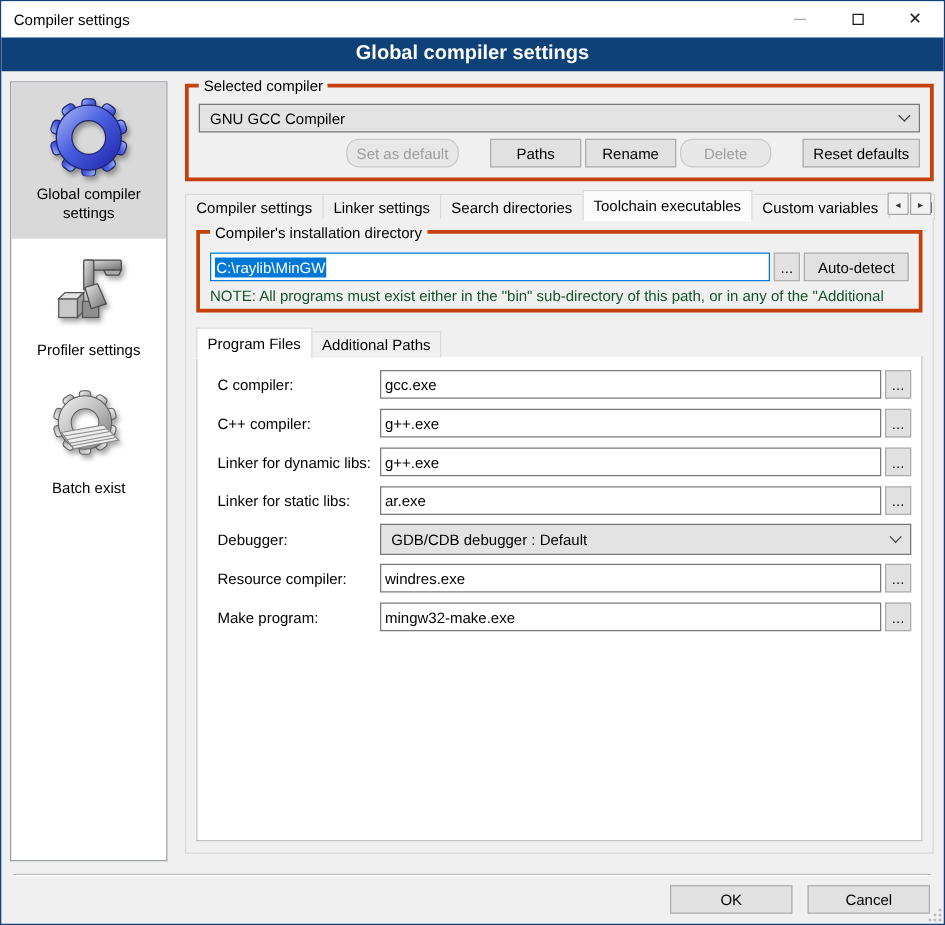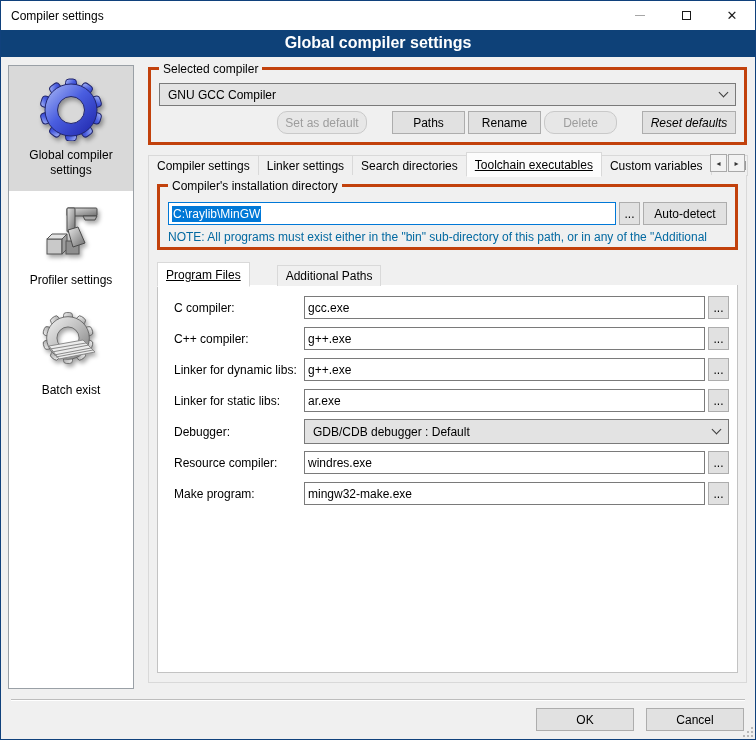--- a/index.html
+++ b/index.html
@@ -47,49 +47,49 @@
     border:1px solid #7a7a7a; display:flex; align-items:center; padding:0 8px; }
   .combobox .val { flex:1; white-space:nowrap; overflow:hidden; }
   .chev { width:7px; height:7px; border-right:1.4px solid #3c3c3c; border-bottom:1.4px solid #3c3c3c; transform:rotate(45deg); margin-top:-4px; }
 
   .btn { background:#e1e1e1; border:1px solid #adadad; height:23px; font-size:12px;
     font-family:"Liberation Sans",sans-serif; display:inline-flex; align-items:center; justify-content:center; }
   .btn.disabled { background:#e7e7e7; border-color:#c9c9c9; color:#9d9d9d;border-radius:10px; }
   .btn-row { position:absolute; left:8px; right:8px; bottom:8px; height:23px; display:flex; justify-content:flex-end; gap:3px; }
   .b-setdef { width:90px; margin-right:22px; }
   .b-copy,.b-rename,.b-delete { width:73px; }
-  .b-reset { width:94px; margin-left:22px;font-style:italic; }
+  .b-reset { width:94px; margin-left:22px; }
 
   
   .tabstrip { display:flex; align-items:flex-end; position:relative; }
   .tabstrip .line { position:absolute; bottom:0; left:0; right:0; height:1px; background:#d9d9d9; }
   .tab { position:relative; height:21px; line-height:20px; padding:0 8px; background:#f0f0f0;
     border:1px solid #d9d9d9; border-bottom:none; margin-right:-1px; white-space:nowrap; z-index:1; }
   .tab.active { height:25px; line-height:24px; background:#fcfcfc; z-index:3; margin-bottom:-1px;
-    border-bottom:1px solid #fcfcfc;text-decoration:underline; }
+    border-bottom:1px solid #fcfcfc; }
   .tab.clip { width:38px; overflow:hidden; padding-right:0; }
 
   .maintabs { position:absolute; left:8px; right:1px; top:86px; height:25px; }
   .tab-scroll { position:absolute; right:2px; bottom:4px; display:flex; gap:1px; z-index:4; }
   .tsbtn { width:17px; height:18px; background:#f2f2f2; border:1px solid #a9a9a9; display:flex; align-items:center; justify-content:center; font-size:8px; color:#333; }
 
   
   .outerpage { position:absolute; left:8px; right:1px; top:110px; bottom:6px; background:#f0f0f0;
     border:1px solid #d9d9d9; border-top:none; z-index:2; }
 
   .group-dir { left:8px; top:9px; right:8px; height:66px; }
   .dir-row { position:absolute; left:8px; right:8px; top:15px; height:23px; display:flex; gap:3px; }
   .textinput { flex:1; background:#fff; border:1px solid #7a7a7a; height:23px; display:flex; align-items:center; padding:0 3px; white-space:nowrap; overflow:hidden; }
   .textinput.focused { border-color:#0078d7; }
   .seltext { background:#0078d7; color:#fff; padding:1px 1px; }
   .browse { width:21px; }
   .b-autodetect { width:84px; }
-  .note { position:absolute; left:8px; right:15px; top:43px; color:#0369a1; white-space:nowrap; overflow:hidden; }
-
-  .innertabs { position:absolute; left:8px; right:8px; top:86px; height:25px;gap:28px; }
+  .note { position:absolute; left:8px; right:15px; top:43px; color:#14532d; white-space:nowrap; overflow:hidden; }
+
+  .innertabs { position:absolute; left:8px; right:8px; top:86px; height:25px; }
   .innertabs .tab.active { background:#fff; border-bottom:1px solid #fff; }
   .innerpage { position:absolute; left:8px; right:8px; top:110px; bottom:9px; background:#fff;
     border:1px solid #c3c3c3; border-top:none; padding:11px 8px 0 8px; }
   .innertabs .line, .maintabs .line { background:#c9c9c9; }
 
   .frow { display:flex; align-items:center; height:23px; margin-bottom:8px; }
   .frow .flabel { width:138px; padding-left:8px; }
   .frow .textinput { height:23px; }
   .frow .combobox.inline { position:static; flex:1; height:25px; }
 

